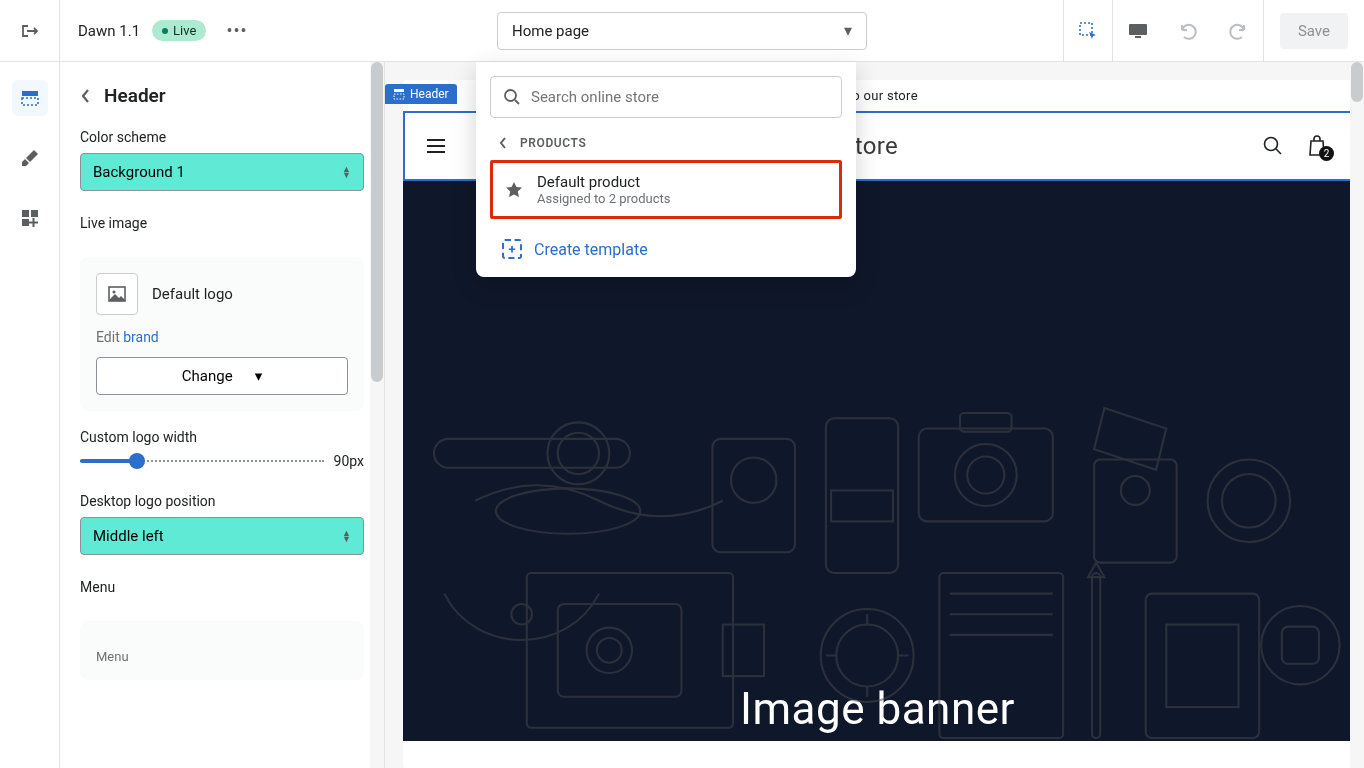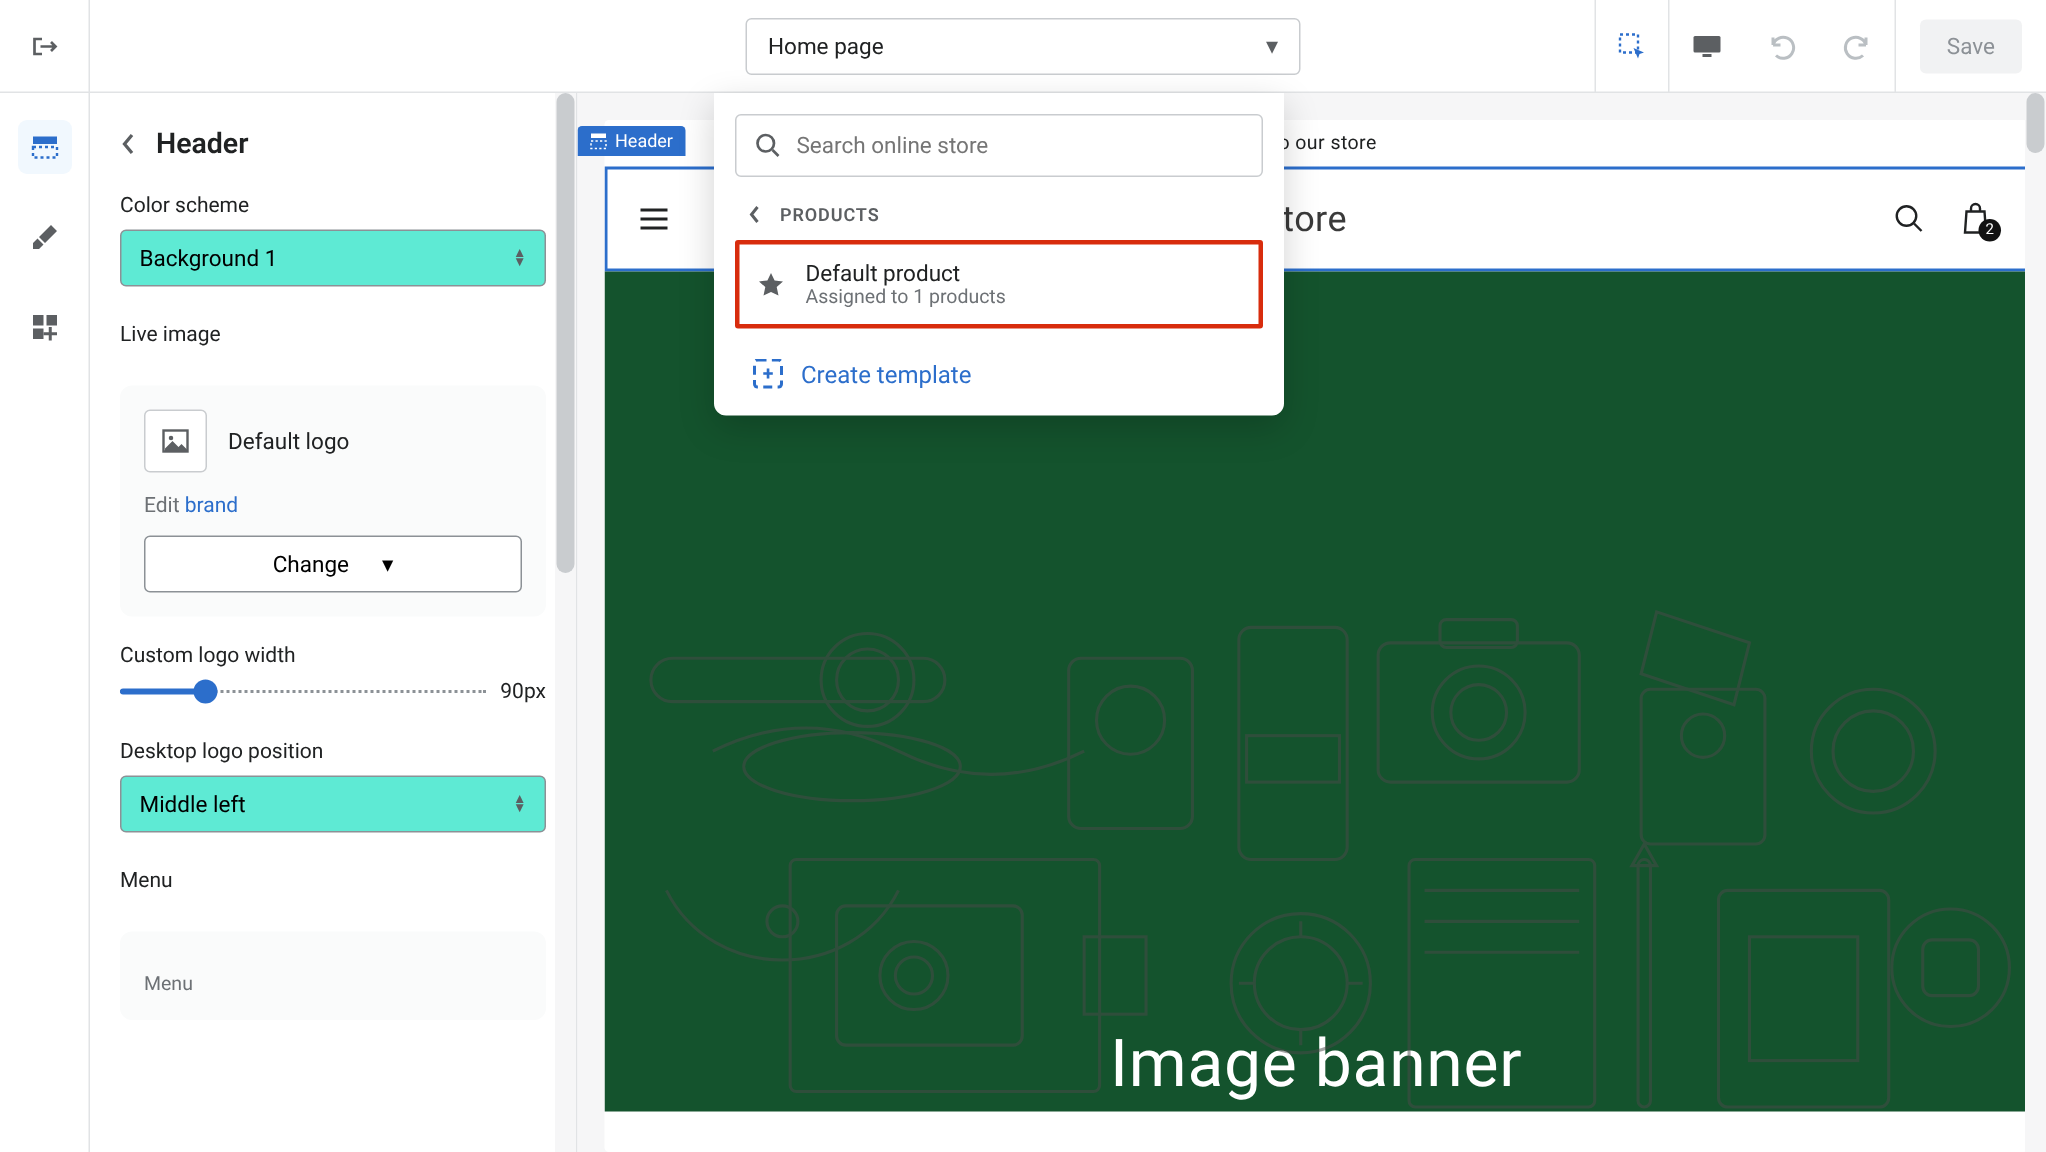--- a/index.html
+++ b/index.html
@@ -53,21 +53,21 @@
 .canvas{background:#fff;border-radius:3px;width:100%;height:100%;position:relative;overflow:hidden}
 .announce{text-align:center;font-size:13px;color:#202223;padding:8px 0;letter-spacing:0.3px}
 .header-tag{position:absolute;top:22px;left:0;background:#2c6ecb;color:#fff;font-size:12px;padding:3px 8px;border-radius:3px 3px 0 0;display:flex;align-items:center;gap:5px;z-index:2}
 .store-header{height:70px;border:2px solid #2c6ecb;display:flex;align-items:center;padding:0 22px;gap:16px}
 .burger{display:flex;flex-direction:column;gap:4px}
 .burger span{width:18px;height:2px;background:#202223}
 .store-name{flex:1;text-align:center;font-size:24px;color:#3a3a3a;letter-spacing:0.3px}
 .header-icons{display:flex;align-items:center;gap:22px;color:#202223}
 .cart-wrap{position:relative}
 .cart-badge{position:absolute;bottom:-3px;right:-6px;background:#121212;color:#fff;font-size:10px;width:15px;height:15px;border-radius:50%;display:flex;align-items:center;justify-content:center}
-.hero{height:560px;background:#14532d;position:relative;display:flex;align-items:flex-end;justify-content:center}
+.hero{height:560px;background:#0f172a;position:relative;display:flex;align-items:flex-end;justify-content:center}
 .hero-title{color:#fff;font-size:44px;font-weight:400;margin-bottom:6px;letter-spacing:0.5px}
 .hero-art{position:absolute;inset:0;opacity:0.5}
 .dropdown-panel{position:absolute;top:62px;left:476px;width:380px;background:#fff;border-radius:0 0 8px 8px;box-shadow:0 8px 24px rgba(0,0,0,0.18);padding:14px 14px 8px;z-index:100}
 .search-input{width:100%;height:42px;border:1px solid #c9cccf;border-radius:4px;display:flex;align-items:center;padding:0 12px;gap:10px;color:#6d7175}
 .search-input input{border:none;outline:none;flex:1;font-size:15px}
 .crumb-row{display:flex;align-items:center;gap:12px;padding:18px 8px 8px;color:#5c5f62}
 .crumb-label{font-size:12px;font-weight:600;letter-spacing:0.6px}
 .product-item{border:3px solid #d82c0d;border-radius:2px;padding:10px 12px;display:flex;align-items:center;gap:14px;margin:2px 0 10px;cursor:pointer}
 .product-item .star{color:#5c5f62}
 .product-title{font-size:15px;color:#202223}
@@ -77,20 +77,27 @@
 svg{display:block}
 </style>
 </head>
 <body>
 
 <div class="topbar">
   <div class="exit-btn">
     <svg width="20" height="20" viewBox="0 0 20 20">
         <path fill="none" stroke="#5c5f62" stroke-width="1.8" d="M8 15H3V5h5M7 10h10M14 7l3 3-3 3"></path>
       </svg>
+  </div>
+  <div class="theme-info">
+    <span class="theme-name">Dawn 1.1</span>
+    <span class="live-badge">
+        <span>Live</span>
+      </span>
+    <span class="more-dots">•••</span>
   </div>
   <div class="template-select">
     <span class="template-select-label">Home page</span>
     <span class="caret">▾</span>
   </div>
   <div class="topbar-right">
     <div class="topbar-icon-btn inspector-btn">
       <svg width="22" height="22" viewBox="0 0 22 22">
           <rect x="3" y="3" width="12" height="12" fill="none" stroke="#2c6ecb" stroke-width="1.6" stroke-dasharray="2 2"></rect>
           <path fill="#2c6ecb" d="M12 12l7 3-3 1-1 3z"></path>
@@ -313,20 +320,20 @@
         <path fill="none" stroke="#5c5f62" stroke-width="2" d="M7 2L3 7l4 5"></path>
       </svg>
     <span class="crumb-label">PRODUCTS</span>
   </div>
   <div class="product-item">
     <svg class="star" width="18" height="18" viewBox="0 0 18 18">
         <path fill="#5c5f62" d="M9 1l2.4 5 5.6.6-4.2 3.8 1.2 5.6L9 13.6 4 16l1.2-5.6L1 6.6 6.6 6z"></path>
       </svg>
     <div>
       <div class="product-title">Default product</div>
-      <div class="product-sub">Assigned to 1 products</div>
+      <div class="product-sub">Assigned to 2 products</div>
     </div>
   </div>
   <div class="create-template">
     <span class="plus-box">+</span>
     <span>Create template</span>
   </div>
 </div>
 
 </body></html>

